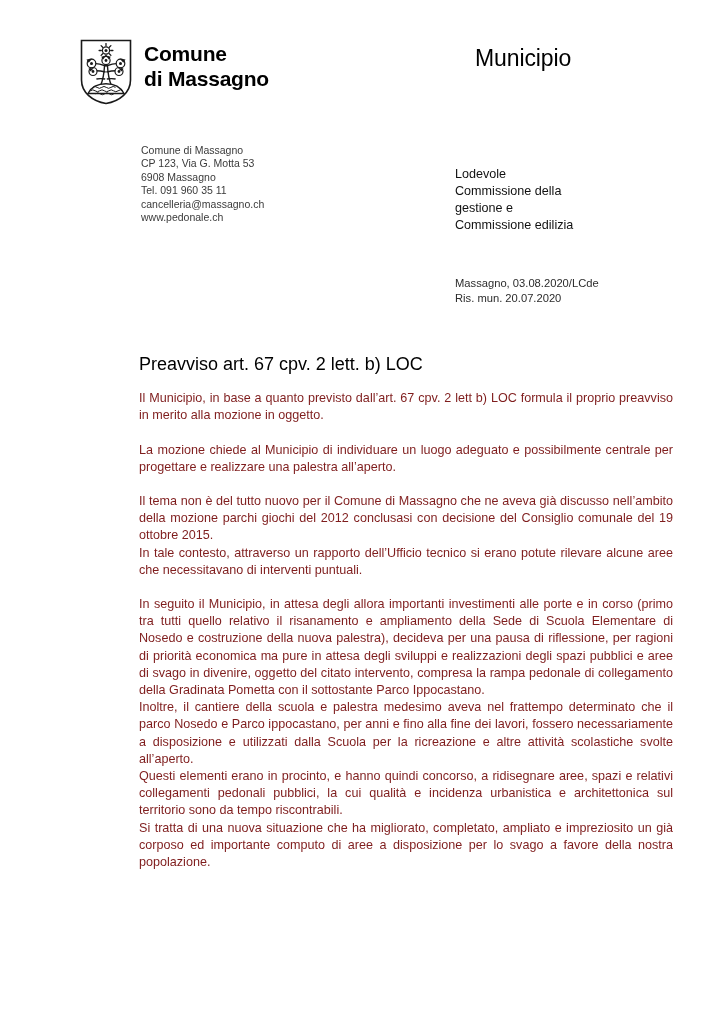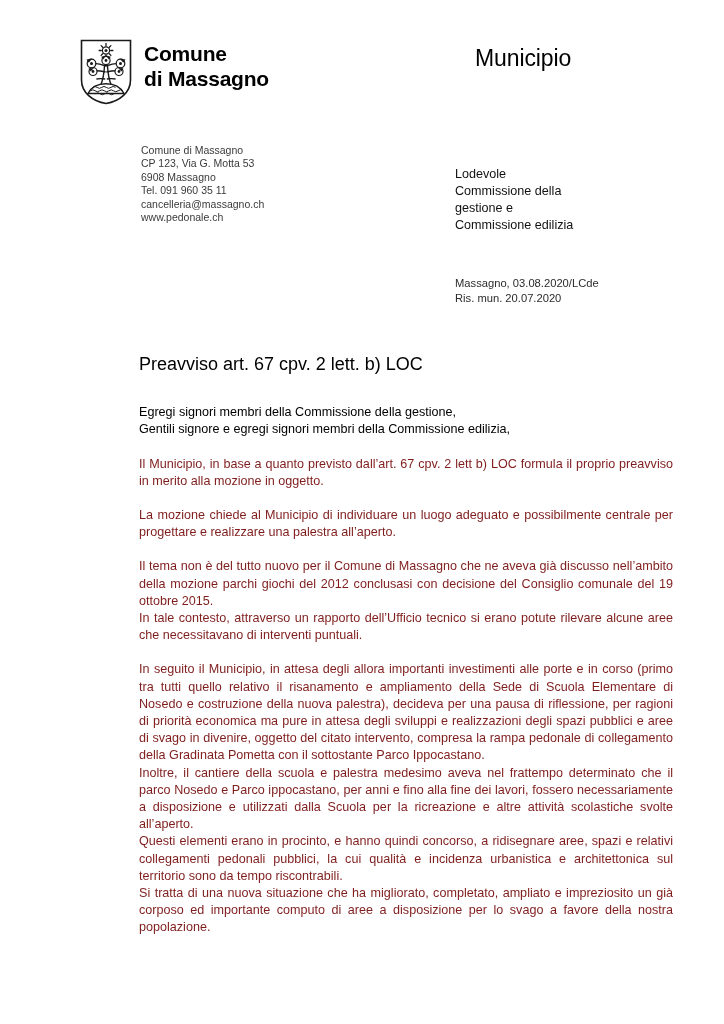--- a/index.html
+++ b/index.html
@@ -236,24 +236,20 @@
 
   <div class="doc-meta">
     <span class="meta-line">Massagno, 03.08.2020/LCde</span>
     <span class="meta-line">Ris. mun. 20.07.2020</span>
   </div>
 
   <div class="body-col">
 
     <div class="subject-sub">Preavviso art. 67 cpv. 2 lett. b) LOC</div>
 
-    <div class="salutation">
-      <span class="sal-line">Egregi signori membri della Commissione della gestione,</span>
-      <span class="sal-line">Gentili signore e egregi signori membri della Commissione edilizia,</span>
-    </div>
 
     <p class="para">Il Municipio, in base a quanto previsto dall’art. 67 cpv. 2 lett b) LOC formula il proprio preavviso in merito alla mozione in oggetto.</p>
 
     <p class="para">La mozione chiede al Municipio di individuare un luogo adeguato e possibilmente centrale per progettare e realizzare una palestra all’aperto.</p>
 
     <p class="para">
       <span class="sub-para">Il tema non è del tutto nuovo per il Comune di Massagno che ne aveva già discusso nell’ambito della mozione parchi giochi del 2012 conclusasi con decisione del Consiglio comunale del 19 ottobre 2015.</span>
       <span class="sub-para">In tale contesto, attraverso un rapporto dell’Ufficio tecnico si erano potute rilevare alcune aree che necessitavano di interventi puntuali.</span>
     </p>
 

